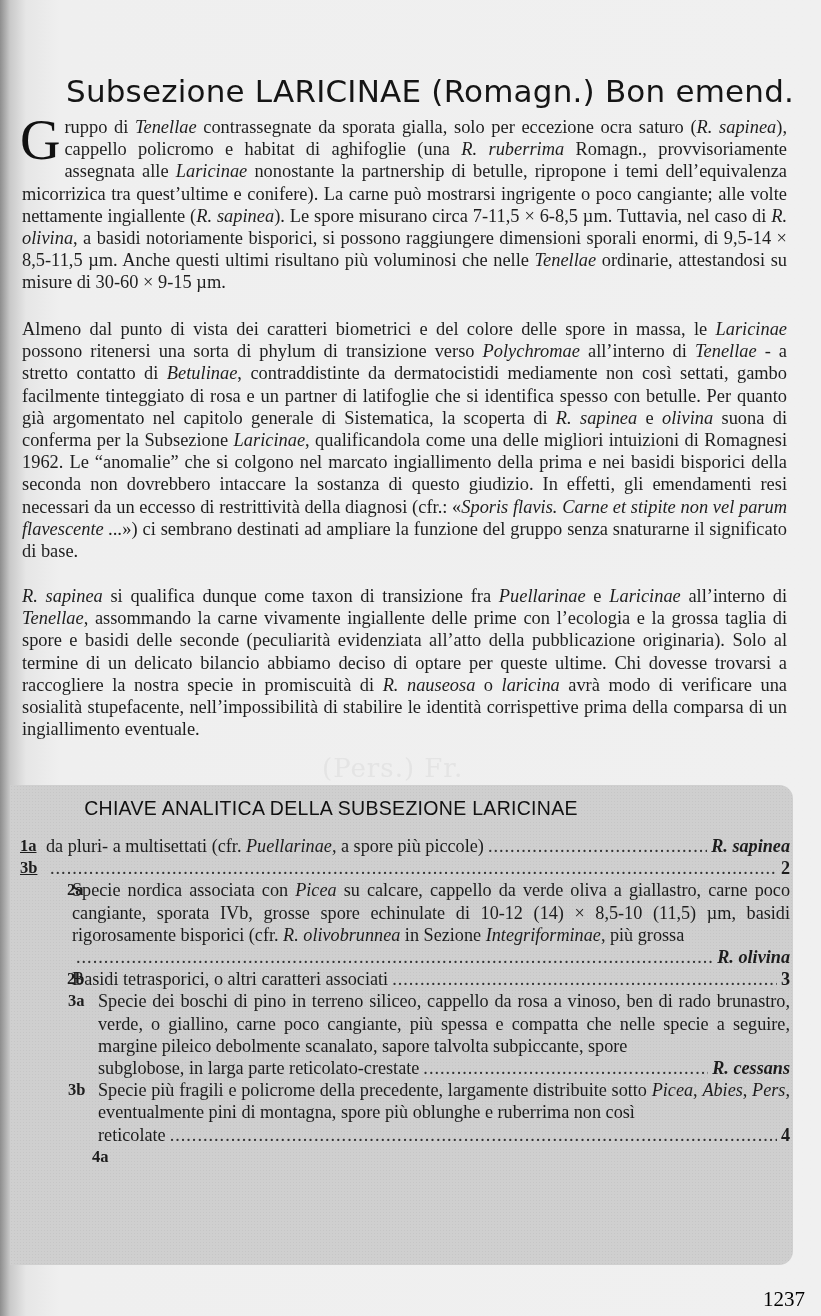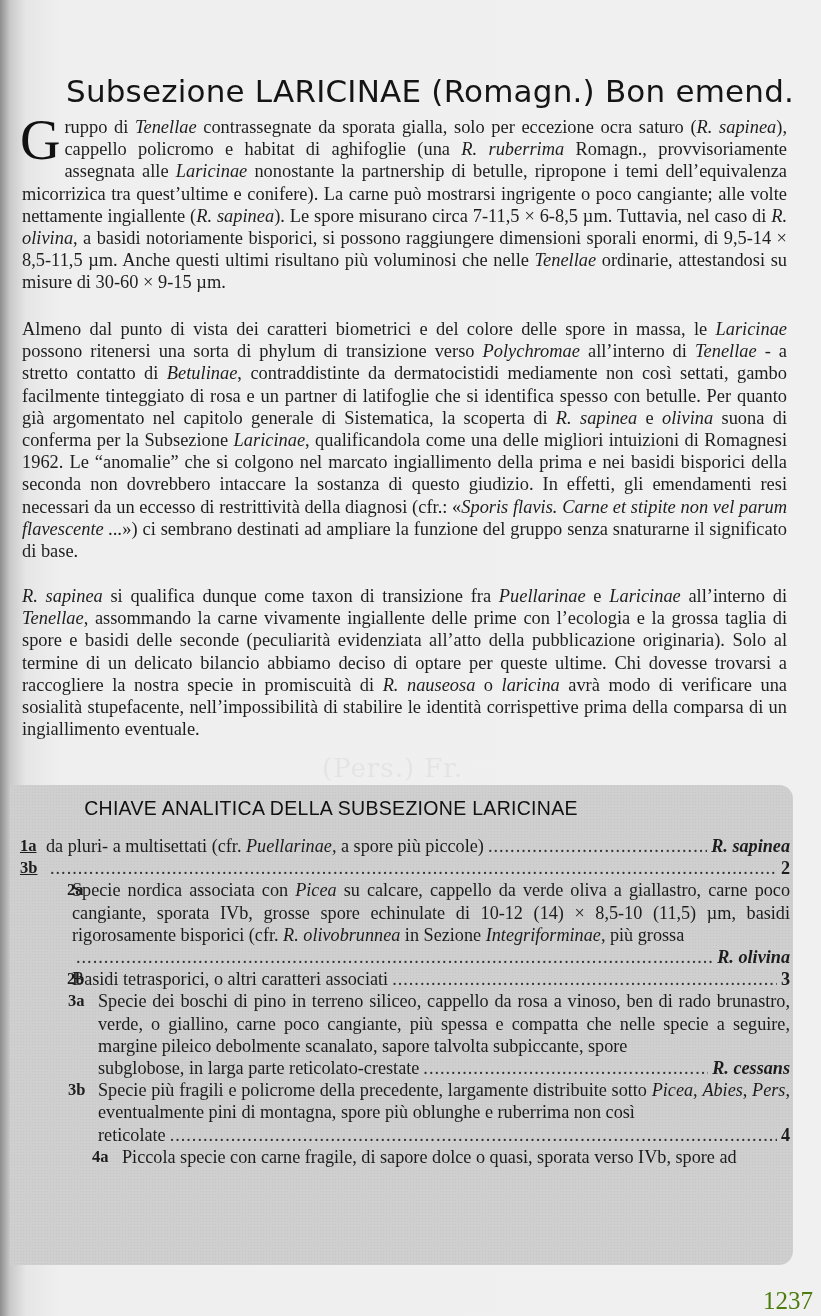--- a/index.html
+++ b/index.html
@@ -53,21 +53,21 @@
   .lvl4 { padding-left: 102px; }
   .lvl4 .code { left: 72px; }
   .lead-line { display: flex; align-items: flex-end; }
   .lead-line .txt { white-space: nowrap; }
   .lead-line .dots {
     flex: 1; overflow: hidden; white-space: nowrap; margin: 0 4px; letter-spacing: 1px; color: #333;
   }
   .lead-line .dest { font-weight: bold; white-space: nowrap; }
   .lead-line .dest.species { font-style: italic; }
   .page-number {
-    position: absolute; left: 763px; top: 1287px; font-size: 25px; color: #4d7c0f;
+    position: absolute; left: 763px; top: 1287px; font-size: 21px; color: #000000;
   }
 </style>
 </head>
 <body>
 
 <div class="page">
   <div class="ghost">(Pers.) Fr.</div>
 
   <h1 class="title">Subsezione LARICINAE (Romagn.) Bon emend.</h1>
 
@@ -128,19 +128,18 @@
           <span class="code">3b</span>
           <div><span>Specie più fragili e policrome della precedente, largamente distribuite sotto </span><i>Picea</i><span>, </span><i>Abies</i><span>, </span><i>Pers</i><span>, eventualmente pini di montagna, spore più oblunghe e ruberrima non così</span></div>
           <div class="lead-line">
             <span class="txt"><span>reticolate</span></span>
             <span class="dots">........................................................................................................................................................................................................</span>
             <span class="dest">4</span>
           </div>
         </div>
         <div class="entry lvl4">
           <span class="code">4a</span>
-          <div><span>Piccola specie con carne fragile, di sapore dolce o quasi, sporata verso IVb, spore ad</span></div>
         </div>
       </div>
   </div>
 
   <div class="page-number">1237</div>
 </div>
 
 </body></html>

